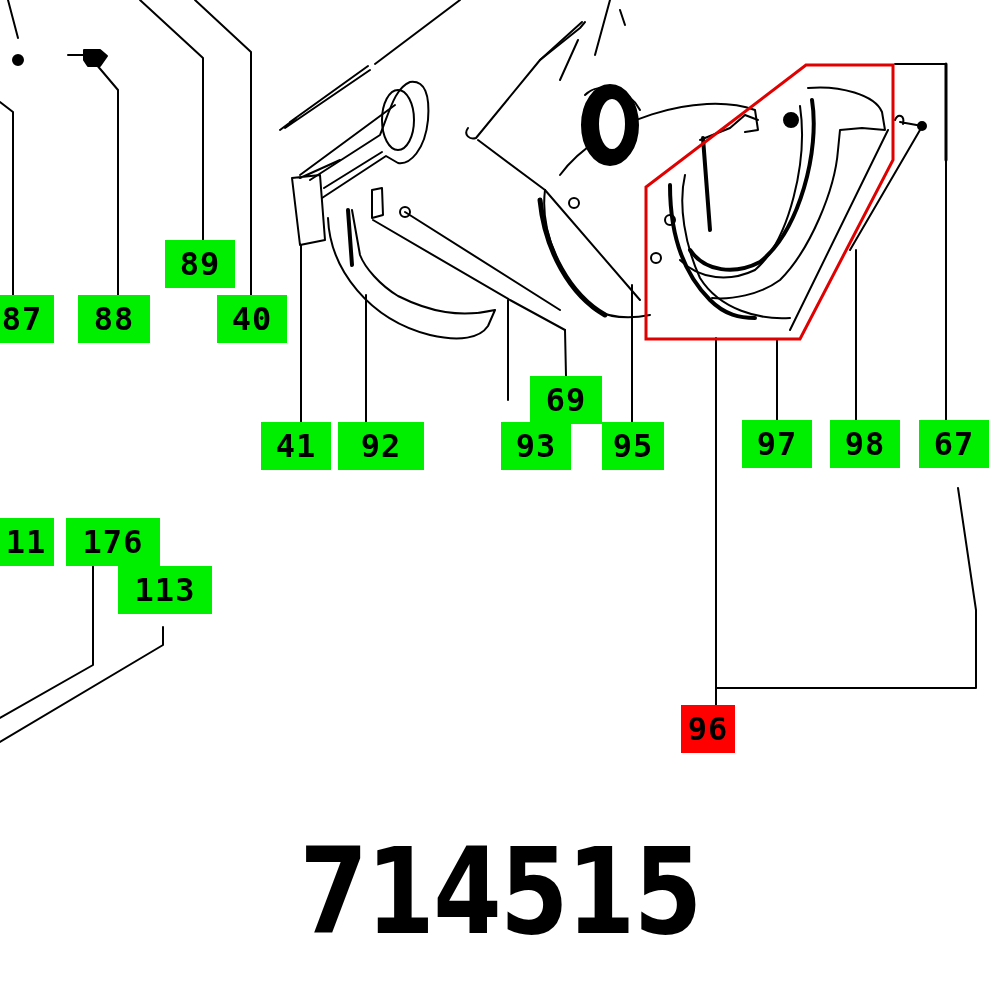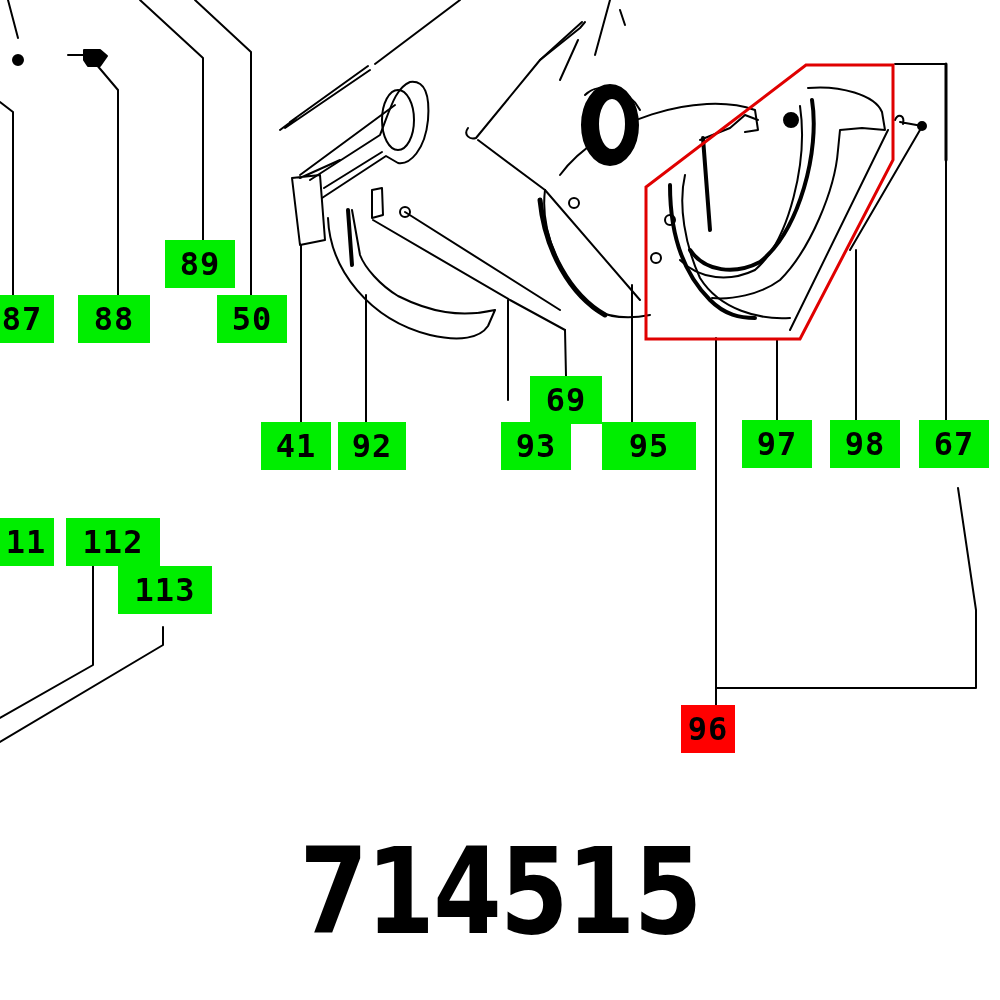--- a/index.html
+++ b/index.html
@@ -88,28 +88,28 @@
     <path d="M958 488 L976 610 L976 688 L716 688"></path>
   </g>
 
   <polygon points="806,65 893,65 893,160 800,339 646,339 646,187" fill="none" stroke="#e00000" stroke-width="3"></polygon>
 </svg>
 
 <div id="labels">
     <div class="label green" style="left: -10px; top: 295px; width: 64px;">87</div>
     <div class="label green" style="left: 78px; top: 295px; width: 72px; text-align: center;">88</div>
     <div class="label green" style="left: 165px; top: 240px; width: 70px;">89</div>
-    <div class="label green" style="left: 217px; top: 295px; width: 70px;">50</div>
+    <div class="label green" style="left: 217px; top: 295px; width: 70px;">40</div>
     <div class="label green" style="left: 261px; top: 422px; width: 70px;">41</div>
-    <div class="label green" style="left: 338px; top: 422px; width: 68px;">92</div>
+    <div class="label green" style="left: 338px; top: 422px; width: 86px;">92</div>
     <div class="label green" style="left: 477px; top: 422px; width: 70px; margin-left: 24px;">93</div>
     <div class="label green" style="left: 530px; top: 376px; width: 72px;">69</div>
-    <div class="label green" style="left: 602px; top: 422px; width: 94px;">95</div>
+    <div class="label green" style="left: 602px; top: 422px; width: 62px;">95</div>
     <div class="label green" style="left: 742px; top: 420px; width: 70px;">97</div>
     <div class="label green" style="left: 830px; top: 420px; width: 70px;">98</div>
     <div class="label green" style="left: 919px; top: 420px; width: 70px;">67</div>
     <div class="label green" style="left: -2px; top: 518px; width: 56px;">11</div>
-    <div class="label green" style="left: 66px; top: 518px; width: 94px;">112</div>
+    <div class="label green" style="left: 66px; top: 518px; width: 94px;">176</div>
     <div class="label green" style="left: 118px; top: 566px; width: 94px;">113</div>
     <div class="label red" style="left: 681px; top: 705px; width: 54px;">96</div>
   </div>
 
 <div class="part-number">714515</div>
 
 </body></html>

